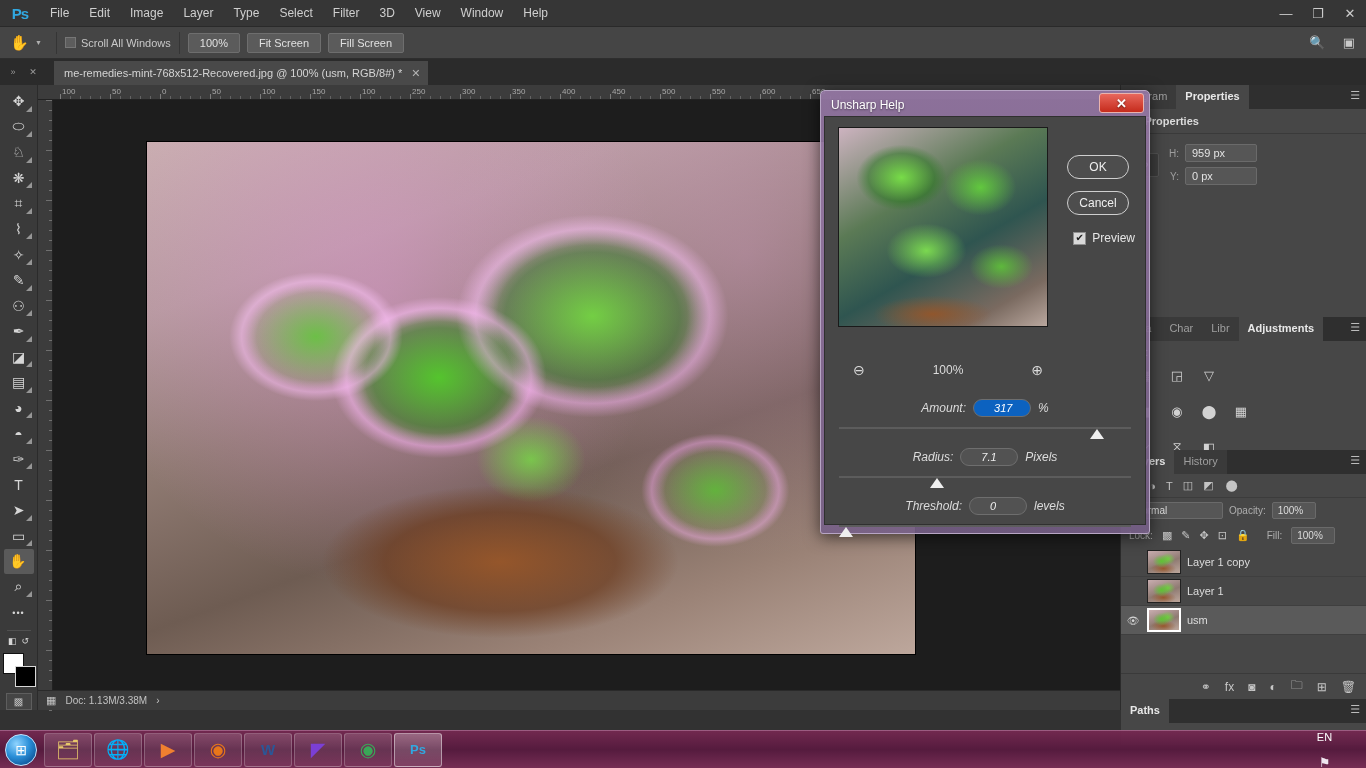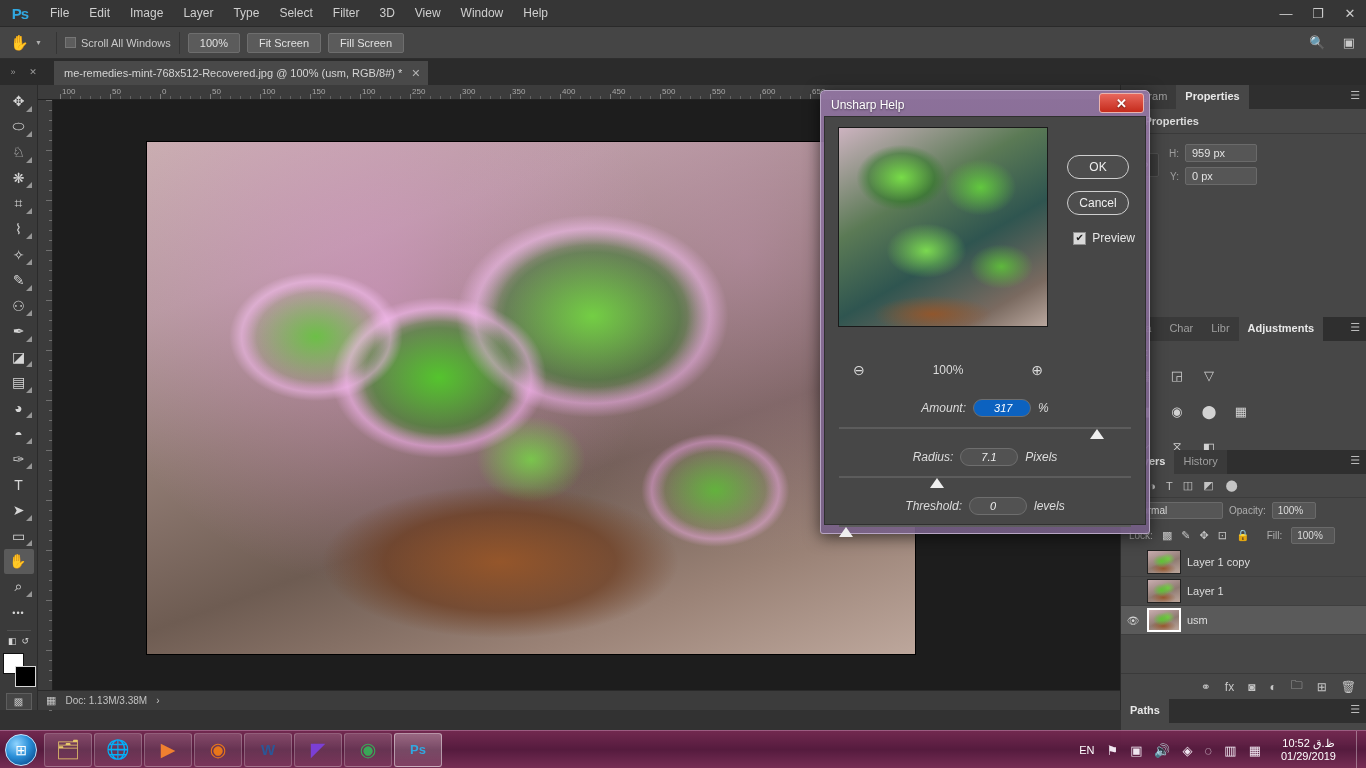--- a/index.html
+++ b/index.html
@@ -232,21 +232,21 @@
     background: radial-gradient(circle at 35% 30%, #8fd4ff 0%, #2a8fd8 45%, #0c4f93 85%);
     border:1px solid #bfe4ff; display:flex;align-items:center;justify-content:center;font-size:14px;color:#fff;
   }
   .tb-item {
     width:48px; height:34px; margin-left:2px; display:flex; align-items:center; justify-content:center;
     border:1px solid rgba(255,255,255,.22); border-radius:3px;
     background: linear-gradient(180deg, rgba(255,255,255,.16), rgba(255,255,255,.05));
     font-size:19px;
   }
   .tb-item.active { background: linear-gradient(180deg, rgba(255,255,255,.3), rgba(255,255,255,.1)); border-color: rgba(255,255,255,.45);}
-  #tray { position:absolute; right:0; top:0; height:38px; display:flex; align-items:center; gap:12px; }
+  #tray { position:absolute; right:0; top:0; height:38px; display:flex; align-items:center; gap:12px; padding-right:6px;flex-direction:column;}
   .tray-icon { font-size:13px; color:#f0e6f0; }
   #clock { display:flex; flex-direction:column; align-items:center; color:#ffffff; font-size:11px; line-height:13px; padding:0 8px;}
   #showdesk { width:10px; height:38px; border-left:1px solid rgba(255,255,255,.35); }
 </style>
 </head>
 <body>
 
 <div id="menubar">
   <div id="ps-logo">Ps</div>
   <div class="menu-item">File</div>

